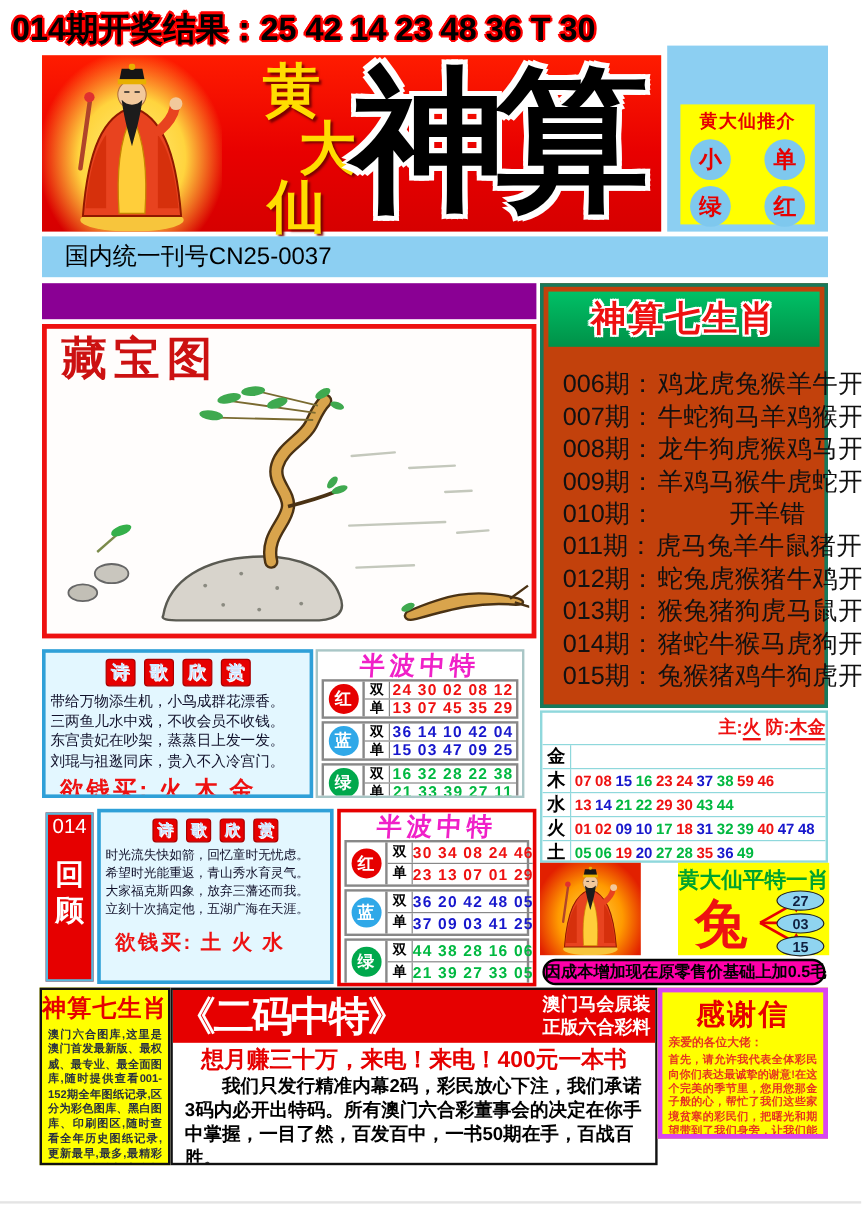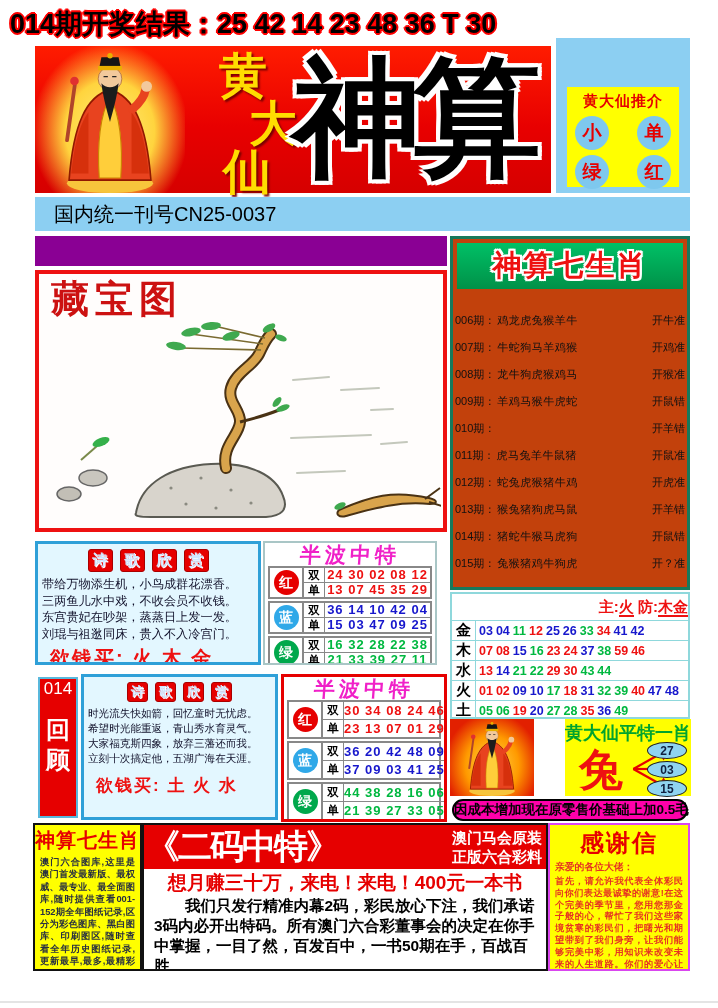--- a/index.html
+++ b/index.html
@@ -43,21 +43,21 @@
   #treasure-title{position:absolute;left:12px;top:0px;font-size:38px;font-weight:bold;color:#CC1111;
     font-family:"DejaVu Serif","Liberation Serif",serif;letter-spacing:6px;}
   #treasure-art{position:absolute;left:2px;top:44px;}
 
   
   #zodiac-panel{position:absolute;left:450px;top:236px;width:240px;height:354px;background:#c2410c;border:3px solid #17795B;box-sizing:border-box;}
   #zodiac-header{margin:4px;height:46px;background:linear-gradient(180deg,#00C066,#009148);display:flex;align-items:center;justify-content:center;}
   #zodiac-title{font-size:29px;font-weight:bold;color:#EE1111;letter-spacing:2px;white-space:nowrap;
     text-shadow:-2px -2px 0 #fff,2px -2px 0 #fff,-2px 2px 0 #fff,2px 2px 0 #fff,-2px 0 0 #fff,2px 0 0 #fff,0 -2px 0 #fff,0 2px 0 #fff;}
   #zodiac-rows{padding-top:14px;}
-  .z-row{display:flex;padding:0 2px;height:27px;line-height:27px;font-size:11px;color:#111;white-space:nowrap;}
+  .z-row{display:flex;padding:0 16px;height:27px;line-height:27px;font-size:21px;color:#111;white-space:nowrap;}
   .z-animals{margin-left:2px;letter-spacing:0.5px;}
   .z-result{margin-left:auto;}
 
   
   #elements-panel{position:absolute;left:450px;top:592px;width:240px;height:127px;border:2px solid #8FD8DC;box-sizing:border-box;background:#fff;overflow:hidden;}
   #elements-title{height:26px;line-height:25px;text-align:right;font-size:15px;font-weight:bold;color:#EE1111;white-space:nowrap;margin-left:25px;}
   .e-u{border-bottom:2px solid #EE1111;}
   .e-row{display:flex;border-top:1px solid #8FD8DC;height:19px;align-items:center;}
   .e-label{width:23px;text-align:center;font-size:15px;font-weight:bold;color:#000;border-right:1px solid #8FD8DC;flex:none;}
   .e-nums{flex:1;padding-left:3px;font-size:12.5px;font-weight:bold;white-space:nowrap;}
@@ -123,21 +123,21 @@
   #accurate-title{text-align:center;font-size:20px;font-weight:bold;color:#E60000;margin-top:2px;letter-spacing:1px;white-space:nowrap;}
   #accurate-body{font-size:9.3px;line-height:12.4px;color:#283040;font-weight:600;padding:2px 5px 0;text-align:justify;}
 
   #twocodes{position:absolute;left:142px;top:823px;width:406px;height:148px;border:2px solid #111;box-sizing:border-box;background:#fff;overflow:hidden;}
   #tc-header{height:44px;background:#E60000;display:flex;align-items:center;}
   #tc-title{color:#fff;font-size:34px;font-weight:bold;letter-spacing:-2px;margin-left:2px;white-space:nowrap;}
   #tc-taglines{margin-left:auto;margin-right:4px;color:#fff;font-size:15px;font-weight:bold;line-height:19px;text-align:left;white-space:nowrap;}
   #tc-hotline{color:#E60000;font-size:19px;font-weight:bold;text-align:center;margin-top:1px;white-space:nowrap;}
   #tc-body{font-size:15.5px;font-weight:bold;color:#000;line-height:20px;padding:0 10px;text-indent:2em;}
 
-  #thanks{position:absolute;left:548px;top:823px;width:142px;height:148px;background:#FFFF00;border:2px solid #d946ef;box-sizing:border-box;overflow:hidden;}
+  #thanks{position:absolute;left:548px;top:823px;width:142px;height:126px;background:#FFFF00;border:4px solid #d946ef;box-sizing:border-box;overflow:hidden;}
   #thanks-title{text-align:center;color:#E60000;font-size:24px;font-weight:bold;margin-top:2px;letter-spacing:2px;white-space:nowrap;}
   #thanks-body{color:#E63322;font-size:9.2px;line-height:11.8px;font-weight:600;padding:2px 5px;text-align:justify;}
   #thanks-greeting{color:#E63322;font-size:9.8px;font-weight:bold;padding:2px 5px 0;}
 
   #bottom-rule{position:absolute;left:0;top:1001px;width:718px;height:2px;background:#e4e4e4;}
 </style>
 </head>
 <body>
 
 <svg width="0" height="0" style="position:absolute" aria-hidden="true">
@@ -303,21 +303,20 @@
       </div>
   </div>
 
   <div id="elements-panel">
     <div id="elements-title">
       <span>主:</span><span class="e-u">火</span><span> 防:</span><span class="e-u">木金</span>
     </div>
     <div id="element-rows">
         <div class="e-row">
           <span class="e-label">金</span>
-          <span class="e-nums"><span class="n c-b">03</span><span class="n c-b">04</span><span class="n c-g">11</span><span class="n c-r">12</span><span class="n c-b">25</span><span class="n c-b">26</span><span class="n c-g">33</span><span class="n c-r">34</span><span class="n c-b">41</span><span class="n c-b">42</span></span>
         </div>
         <div class="e-row">
           <span class="e-label">木</span>
           <span class="e-nums"><span class="n c-r">07</span><span class="n c-r">08</span><span class="n c-b">15</span><span class="n c-g">16</span><span class="n c-r">23</span><span class="n c-r">24</span><span class="n c-b">37</span><span class="n c-g">38</span><span class="n c-r">59</span><span class="n c-r">46</span></span>
         </div>
         <div class="e-row">
           <span class="e-label">水</span>
           <span class="e-nums"><span class="n c-r">13</span><span class="n c-b">14</span><span class="n c-g">21</span><span class="n c-g">22</span><span class="n c-r">29</span><span class="n c-r">30</span><span class="n c-g">43</span><span class="n c-g">44</span></span>
         </div>
         <div class="e-row">
@@ -469,21 +468,21 @@
             </div>
           </div>
         </div>
         <div class="hw-group">
           <div class="hw-circle-cell">
             <div class="hw-circle bg-b">蓝</div>
           </div>
           <div class="hw-rows">
             <div class="hw-row">
               <span class="hw-tag">双</span>
-              <span class="hw-nums c-b">36 20 42 48 09</span>
+              <span class="hw-nums c-b">36 20 42 48 05</span>
             </div>
             <div class="hw-row">
               <span class="hw-tag">单</span>
               <span class="hw-nums c-b">37 09 03 41 25</span>
             </div>
           </div>
         </div>
         <div class="hw-group">
           <div class="hw-circle-cell">
             <div class="hw-circle bg-g">绿</div>

